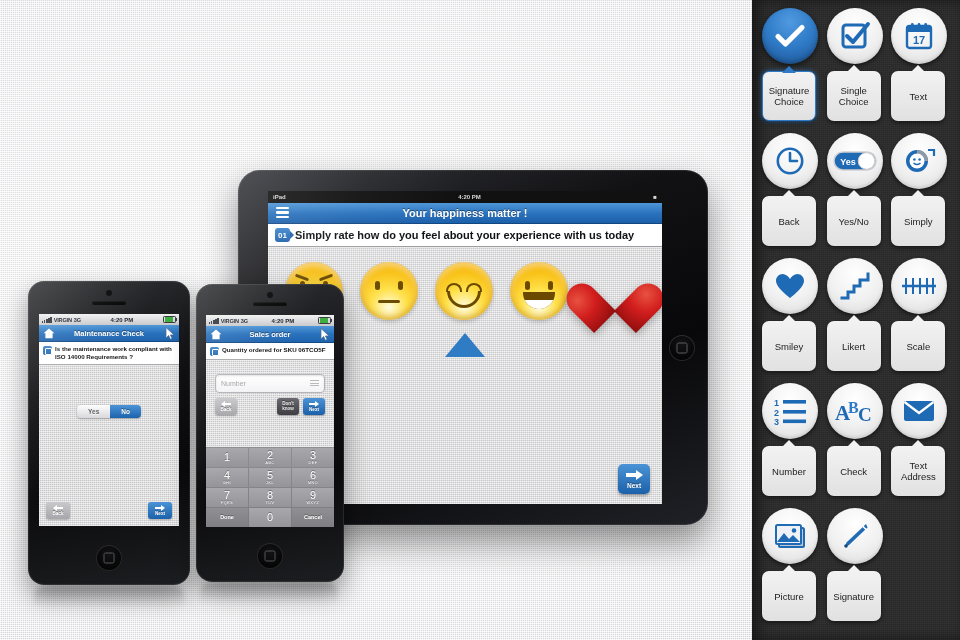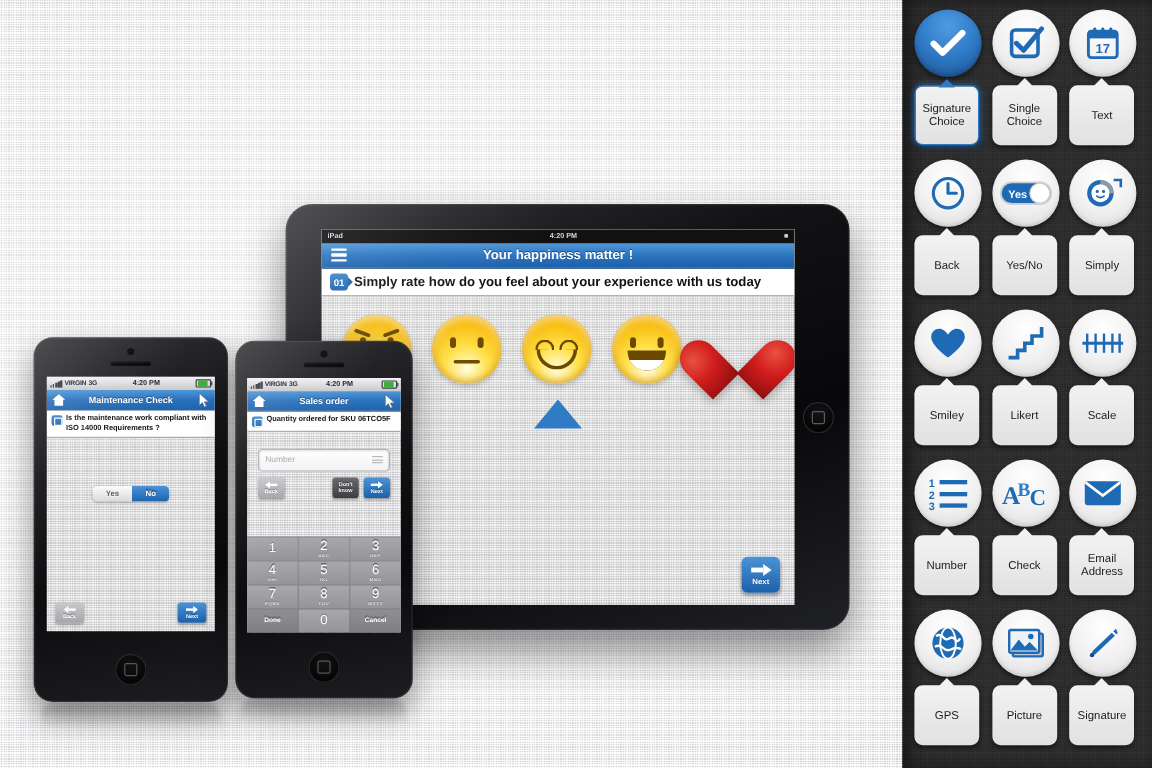--- a/index.html
+++ b/index.html
@@ -760,34 +760,23 @@
       <div class="tool-label">Check</div>
     </div>
 
     <div class="tool">
       <div class="tool-icon">
         <svg width="32" height="22" viewBox="0 0 32 22">
           <rect x="1" y="1" width="30" height="20" rx="2" fill="#1f6ab5"></rect>
           <path d="M1.5 2 L16 13 L30.5 2" fill="none" stroke="#ffffff" stroke-width="2.2"></path>
         </svg>
       </div>
-      <div class="tool-label">Email Address</div>
-    </div>
-
-    <div class="tool">
-      <div class="tool-icon">
-        <svg width="30" height="30" viewBox="0 0 30 30">
-          <circle cx="15" cy="15" r="13" fill="#1f6ab5"></circle>
-          <path d="M5 9 Q9 7 11 10 T16 11 Q19 9 21 12 T25 11" fill="none" stroke="#ffffff" stroke-width="2"></path>
-          <path d="M4 18 Q8 16 11 19 T18 20 Q22 18 26 20" fill="none" stroke="#ffffff" stroke-width="2"></path>
-          <ellipse cx="15" cy="15" rx="6.5" ry="13" fill="none" stroke="#ffffff" stroke-width="1.6"></ellipse>
-        </svg>
-      </div>
-      <div class="tool-label">GPS</div>
-    </div>
+      <div class="tool-label">Text Address</div>
+    </div>
+
 
     <div class="tool">
       <div class="tool-icon">
         <svg width="32" height="26" viewBox="0 0 32 26">
           <rect x="5" y="5" width="25" height="19" rx="1.5" fill="#bfc8d2" stroke="#1f6ab5" stroke-width="2"></rect>
           <rect x="2" y="2" width="25" height="19" rx="1.5" fill="#eef2f6" stroke="#1f6ab5" stroke-width="2"></rect>
           <path d="M3 19 L10 10 L15 16 L19 12 L26 19 Z" fill="#1f6ab5"></path>
           <circle cx="20" cy="7.5" r="2.3" fill="#1f6ab5"></circle>
         </svg>
       </div>

